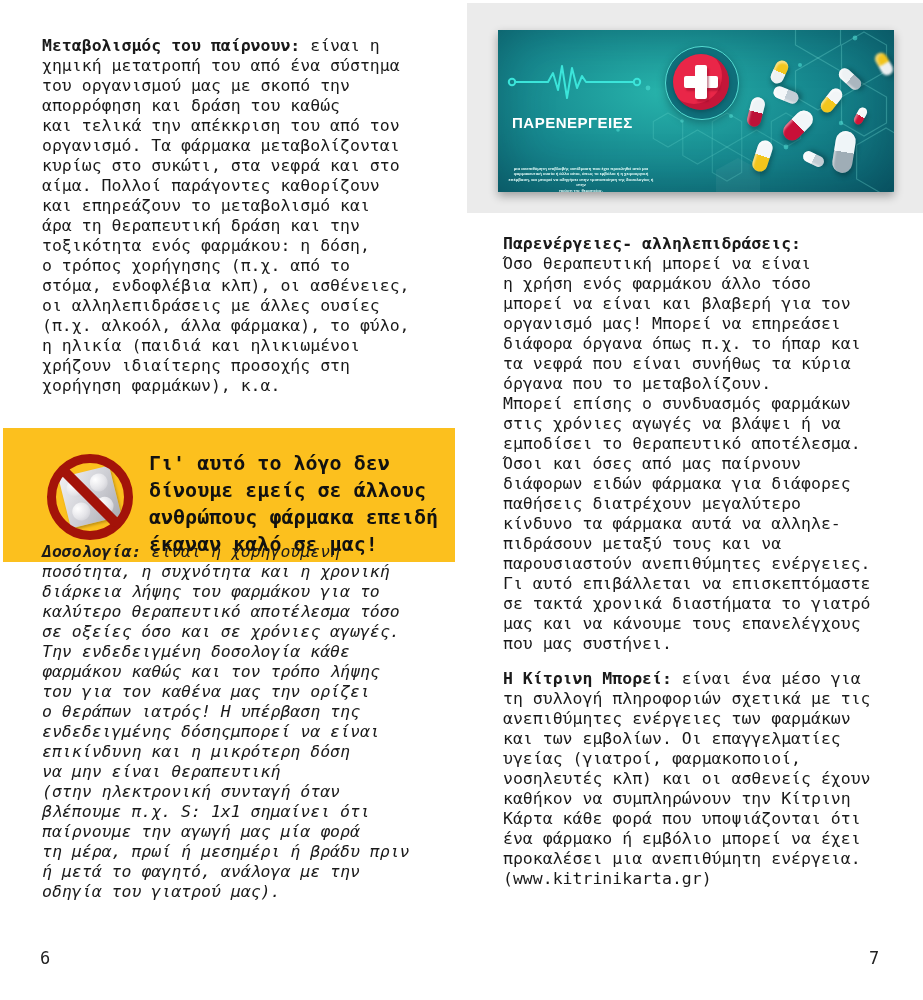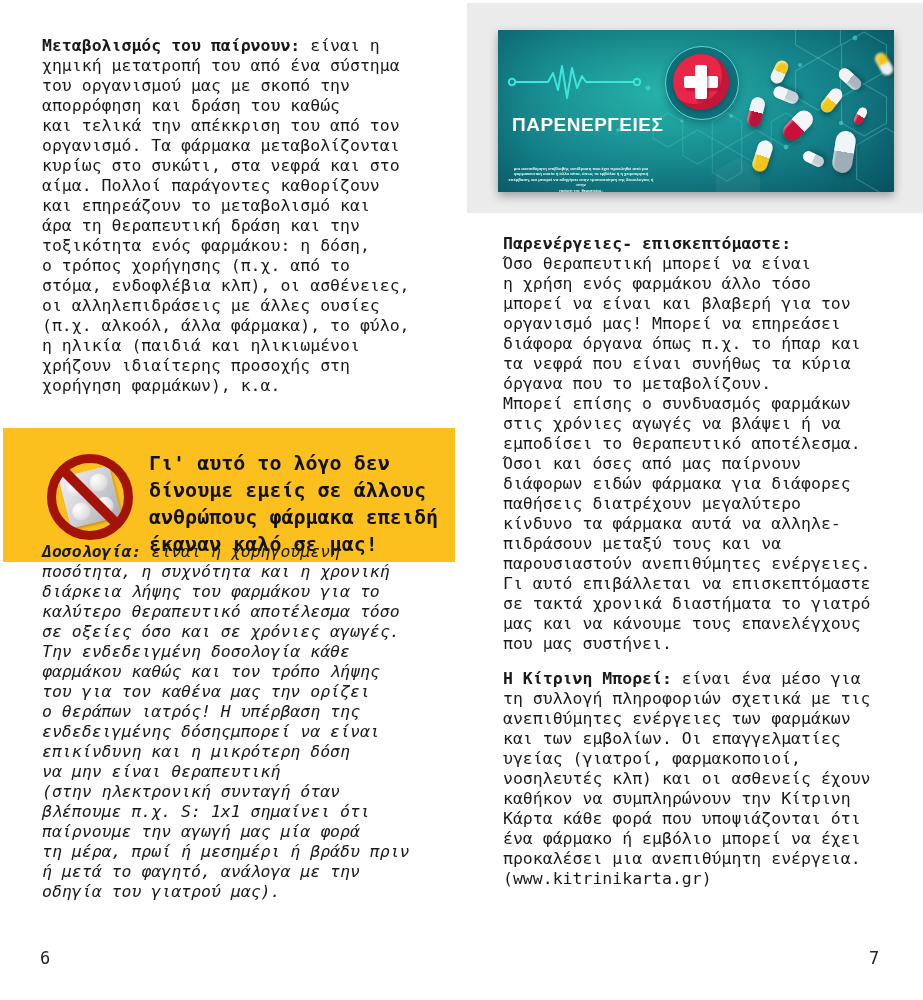--- a/index.html
+++ b/index.html
@@ -41,21 +41,21 @@
 
   
   .banner-panel{position:absolute;left:467px;top:3px;width:456px;height:210px;
                 background:#ebebeb;}
   .banner{position:absolute;left:31px;top:27px;width:396px;height:162px;overflow:hidden;
           background:radial-gradient(ellipse 75% 95% at 42% 38%,#27b3ab 0%,#16878e 52%,#0a5c6c 100%);
           box-shadow:0 4px 9px rgba(0,0,0,.33), inset 0 0 55px rgba(0,40,50,.28);}
   .banner-deco{position:absolute;inset:0;}
   .banner-title{position:absolute;left:14px;top:84px;width:150px;margin:0;
                 font-family:"Liberation Sans",sans-serif;font-weight:bold;
-                font-size:19px;letter-spacing:.5px;color:#ffffff;}
+                font-size:15px;letter-spacing:.5px;color:#ffffff;}
   .banner-sub{position:absolute;left:8px;top:136px;width:150px;margin:0;
               font-family:"Liberation Sans",sans-serif;font-weight:bold;
               font-size:4.2px;line-height:5.4px;text-align:center;
               color:#e9fffc;white-space:pre-line;}
   
   .badge{position:absolute;left:167px;top:16px;width:72px;height:72px;border-radius:50%;
          background:#0f6e7a;border:1px solid #54dcd2;box-shadow:0 3px 8px rgba(0,30,40,.35);}
   .badge-red{position:absolute;left:7px;top:7px;width:56px;height:56px;border-radius:50%;
              background:#e92648;
              box-shadow:inset -7px -6px 0 rgba(150,5,40,.45), 0 2px 4px rgba(0,20,30,.3);}
@@ -193,21 +193,21 @@
         <i class="pill blurred" style="left:380px;top:22px;width:12px;height:24px;transform:rotate(-30deg);background:linear-gradient(180deg,#f0c41e 50%,#eceff1 50%);"></i>
 
         <h1 class="banner-title">ΠΑΡΕΝΕΡΓΕΙΕΣ</h1>
         <p class="banner-sub">μια ανεπιθύμητη επιβλαβής αντίδραση που έχει προκληθεί από μια
 φαρμακευτική ουσία ή άλλο αίτιο, όπως το εμβόλιο ή η χειρουργική
 επέμβαση, και μπορεί να οδηγήσει στην τροποποίηση της δοσολογίας ή στην
 παύση της θεραπείας,</p>
       </div>
     </div>
 
-    <p class="body-text" id="para-side-effects"><span class="h">Παρενέργειες- επισκεπτόμαστε:</span><span>
+    <p class="body-text" id="para-side-effects"><span class="h">Παρενέργειες- αλληλεπιδράσεις:</span><span>
 Όσο θεραπευτική μπορεί να είναι
 η χρήση ενός φαρμάκου άλλο τόσο
 μπορεί να είναι και βλαβερή για τον
 οργανισμό μας! Μπορεί να επηρεάσει
 διάφορα όργανα όπως π.χ. το ήπαρ και
 τα νεφρά που είναι συνήθως τα κύρια
 όργανα που το μεταβολίζουν.
 Μπορεί επίσης ο συνδυασμός φαρμάκων
 στις χρόνιες αγωγές να βλάψει ή να
 εμποδίσει το θεραπευτικό αποτέλεσμα.

